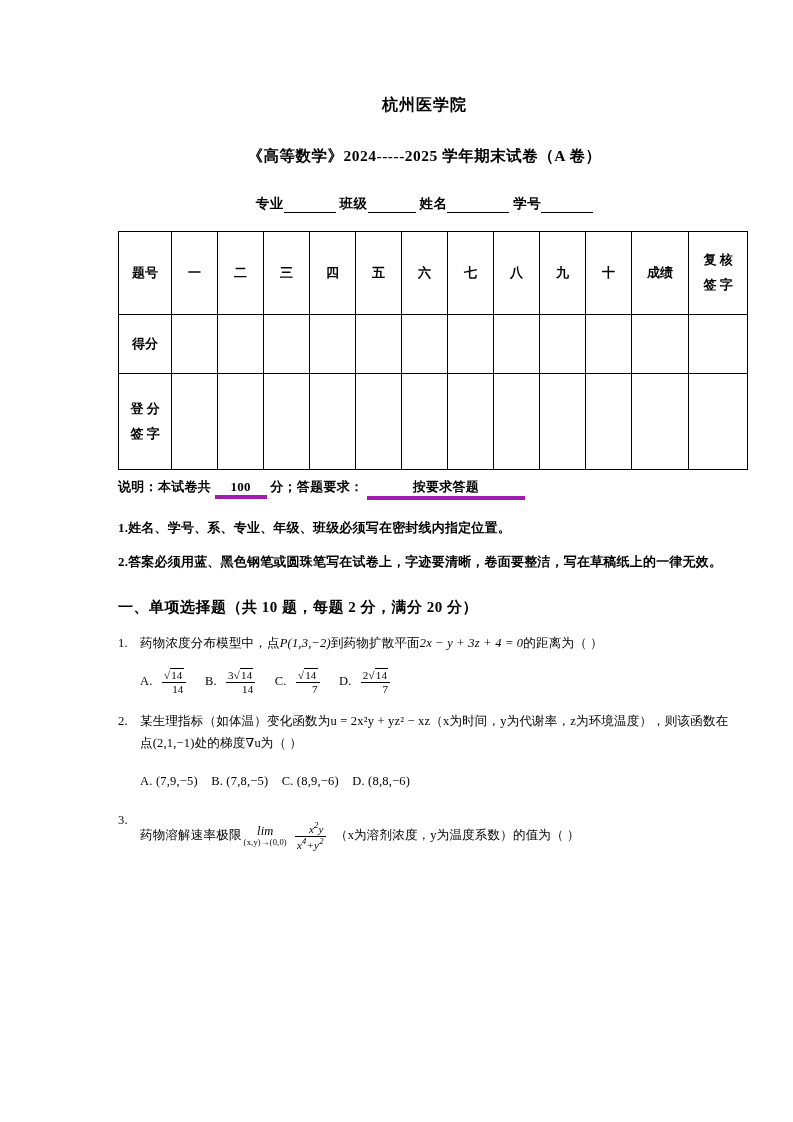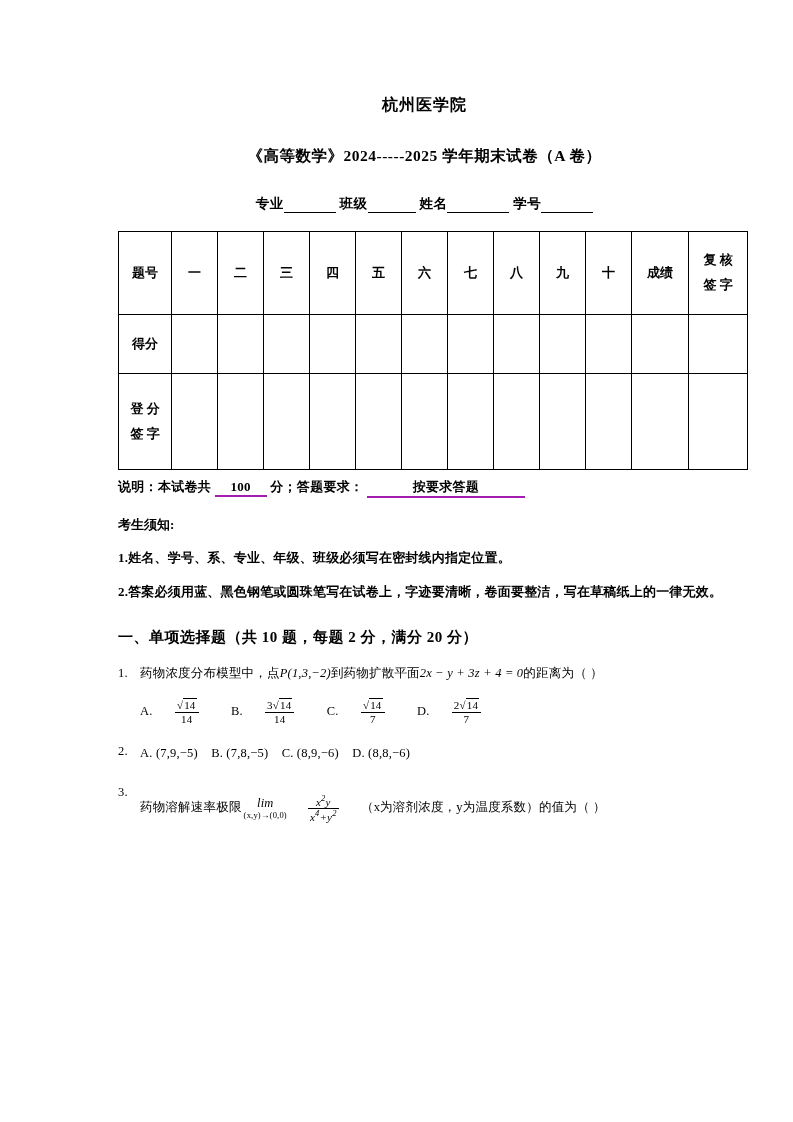--- a/index.html
+++ b/index.html
@@ -88,21 +88,21 @@
   .two-line { line-height: 1.9; }
 
   .note-line {
     font-size: 13px;
     font-weight: bold;
     margin: 6px 0 18px 0;
     letter-spacing: 0.3px;
   }
   .u-under {
     display: inline-block;
-    border-bottom: 2px solid #a21caf;
+    border-bottom: 4px solid #a21caf;
     text-align: center;
     padding: 0 4px;
   }
   .u-100 { width: 44px; }
   .u-req { width: 150px; }
 
   .notice-head {
     font-size: 13px;
     font-weight: bold;
     margin: 0 0 14px 0;
@@ -140,24 +140,24 @@
     padding-left: 22px;
     line-height: 2.0;
     letter-spacing: 0.2px;
   }
   .options span.opt { margin-right: 10px; }
 
   .m { font-style: italic; font-family: "Liberation Serif", serif; }
   .frac {
     display: inline-block;
     vertical-align: middle;
-    text-align: center;
+    text-align: right;
     font-size: 11px;
     line-height: 1.15;
-    margin: 0 19px;
+    margin: 0 6px;
   }
   .frac .nu { display: block; border-bottom: 1px solid #000; padding: 0 2px; }
   .frac .de { display: block; padding: 0 2px; }
   .sqrt { white-space: nowrap; }
   .sqrt .rad { border-top: 1px solid #000; padding: 0 1px 0 1px; }
   .lim-wrap {
     display: inline-block;
     vertical-align: middle;
     text-align: center;
     line-height: 1.05;
@@ -239,40 +239,40 @@
   </tbody>
     </table>
 
   <div class="note-line">
     <span>说明：本试卷共</span>
     <span class="u-under u-100">100</span>
     <span>分；答题要求：</span>
     <span class="u-under u-req">按要求答题</span>
   </div>
 
-  <div class="notice-head">考生须知:</div>
   <div class="notice-item">1.姓名、学号、系、专业、年级、班级必须写在密封线内指定位置。</div>
   <div class="notice-item">2.答案必须用蓝、黑色钢笔或圆珠笔写在试卷上，字迹要清晰，卷面要整洁，写在草稿纸上的一律无效。</div>
 
   <div class="section-title">一、单项选择题（共 10 题，每题 2 分，满分 20 分）</div>
 
   <div class="question">
     <span class="qnum">1.</span>
     <span>药物浓度分布模型中，点</span><span class="m">P(1,3,−2)</span><span>到药物扩散平面</span><span class="m">2x − y + 3z + 4 = 0</span><span>的距离为（ ）</span>
   </div>
 
   <div class="options">
     <span class="opt">A.&nbsp;<span class="frac"><span class="nu sqrt">√<span class="rad">14</span></span><span class="de">14</span></span></span>
     <span class="opt">B.&nbsp;<span class="frac"><span class="nu sqrt">3√<span class="rad">14</span></span><span class="de">14</span></span></span>
     <span class="opt">C.&nbsp;<span class="frac"><span class="nu sqrt">√<span class="rad">14</span></span><span class="de">7</span></span></span>
     <span class="opt">D.&nbsp;<span class="frac"><span class="nu sqrt">2√<span class="rad">14</span></span><span class="de">7</span></span></span>
   </div>
 
   <div class="question">
     <span class="qnum">2.</span>
+    <span>某生理指标（如体温）变化函数为u = 2x²y + yz² − xz（x为时间，y为代谢率，z为环境温度），则该函数在点(2,1,−1)处的梯度∇u为（ ）</span>
   </div>
 
   <div class="options">
     <span class="opt">A. (7,9,−5)</span>
     <span class="opt">B. (7,8,−5)</span>
     <span class="opt">C. (8,9,−6)</span>
     <span class="opt">D. (8,8,−6)</span>
   </div>
 
   <div class="question">

